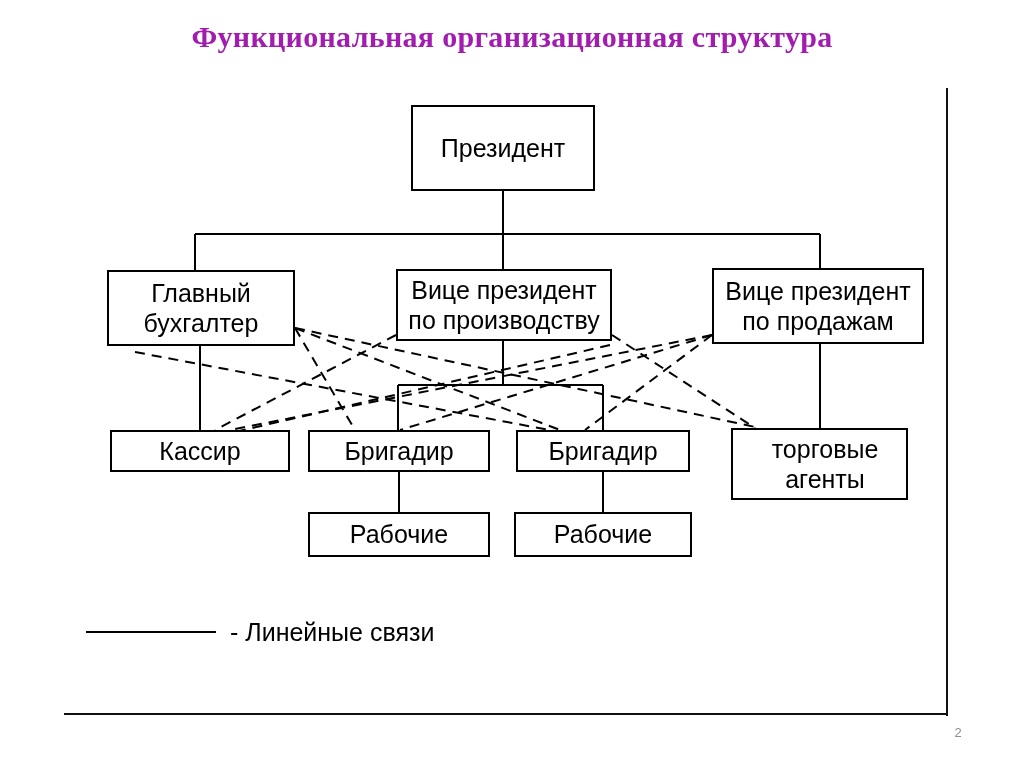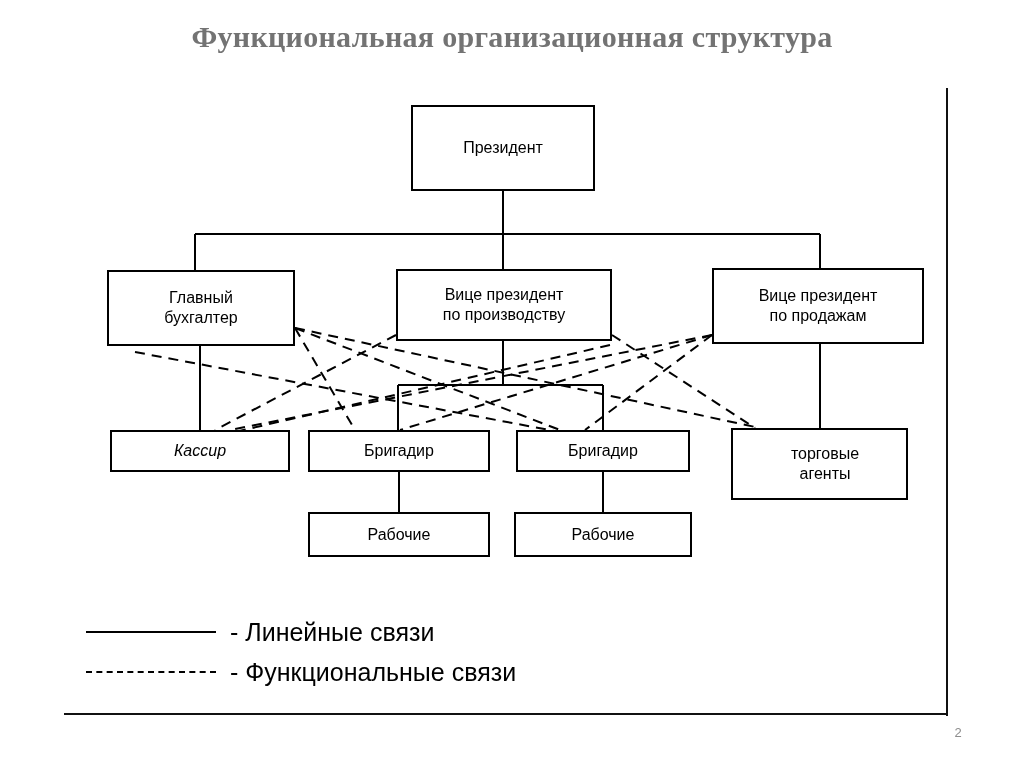--- a/index.html
+++ b/index.html
@@ -24,21 +24,21 @@
   #slide-title {
     position: absolute;
     left: 0;
     top: 20px;
     width: 1024px;
     text-align: center;
     font-family: "Liberation Serif", "DejaVu Serif", serif;
     font-weight: bold;
     font-size: 30px;
     letter-spacing: 0.3px;
-    color: #737373;
+    color: #a21caf;
     white-space: nowrap;
   }
   
   .frame-line {
     position: absolute;
     background: #111111;
   }
   #frame-right {
     left: 946px;
     top: 88px;
@@ -79,21 +79,21 @@
   .node {
     position: absolute;
     box-sizing: border-box;
     border: 2px solid #000000;
     background: #ffffff;
     display: flex;
     align-items: center;
     justify-content: center;
     text-align: center;
     font-family: "Liberation Sans", sans-serif;
-    font-size: 16px;
+    font-size: 25px;
     color: #000000;
     line-height: 1.22;
     z-index: 3;
   }
   .node .lbl { display: block; white-space: pre-line; }
 
   
   #legend {
     position: absolute;
     left: 86px;
@@ -175,21 +175,21 @@
 бухгалтер</span>
         </div>
         <div class="node" style="left: 396px; top: 269px; width: 216px; height: 72px;">
           <span class="lbl">Вице президент
 по производству</span>
         </div>
         <div class="node" style="left: 712px; top: 268px; width: 212px; height: 76px;">
           <span class="lbl">Вице президент
 по продажам</span>
         </div>
-        <div class="node" style="left: 110px; top: 430px; width: 180px; height: 42px; font-style: italic;">
+        <div class="node" style="left: 110px; top: 430px; width: 180px; height: 42px;">
           <span class="lbl">Кассир</span>
         </div>
         <div class="node" style="left: 308px; top: 430px; width: 182px; height: 42px;">
           <span class="lbl">Бригадир</span>
         </div>
         <div class="node" style="left: 516px; top: 430px; width: 174px; height: 42px;">
           <span class="lbl">Бригадир</span>
         </div>
         <div class="node" style="left: 731px; top: 428px; width: 177px; height: 72px; padding-left: 11px;">
           <span class="lbl">торговые
@@ -202,19 +202,15 @@
           <span class="lbl">Рабочие</span>
         </div>
       </div>
   </div>
 
   <div id="legend">
       <div class="legend-row">
         <div class="legend-sample solid"></div>
         <div class="legend-label">- Линейные связи</div>
       </div>
-      <div class="legend-row">
-        <div class="legend-sample dashed"></div>
-        <div class="legend-label">- Функциональные связи</div>
-      </div>
     </div>
 
 </div>
 
 </body></html>

